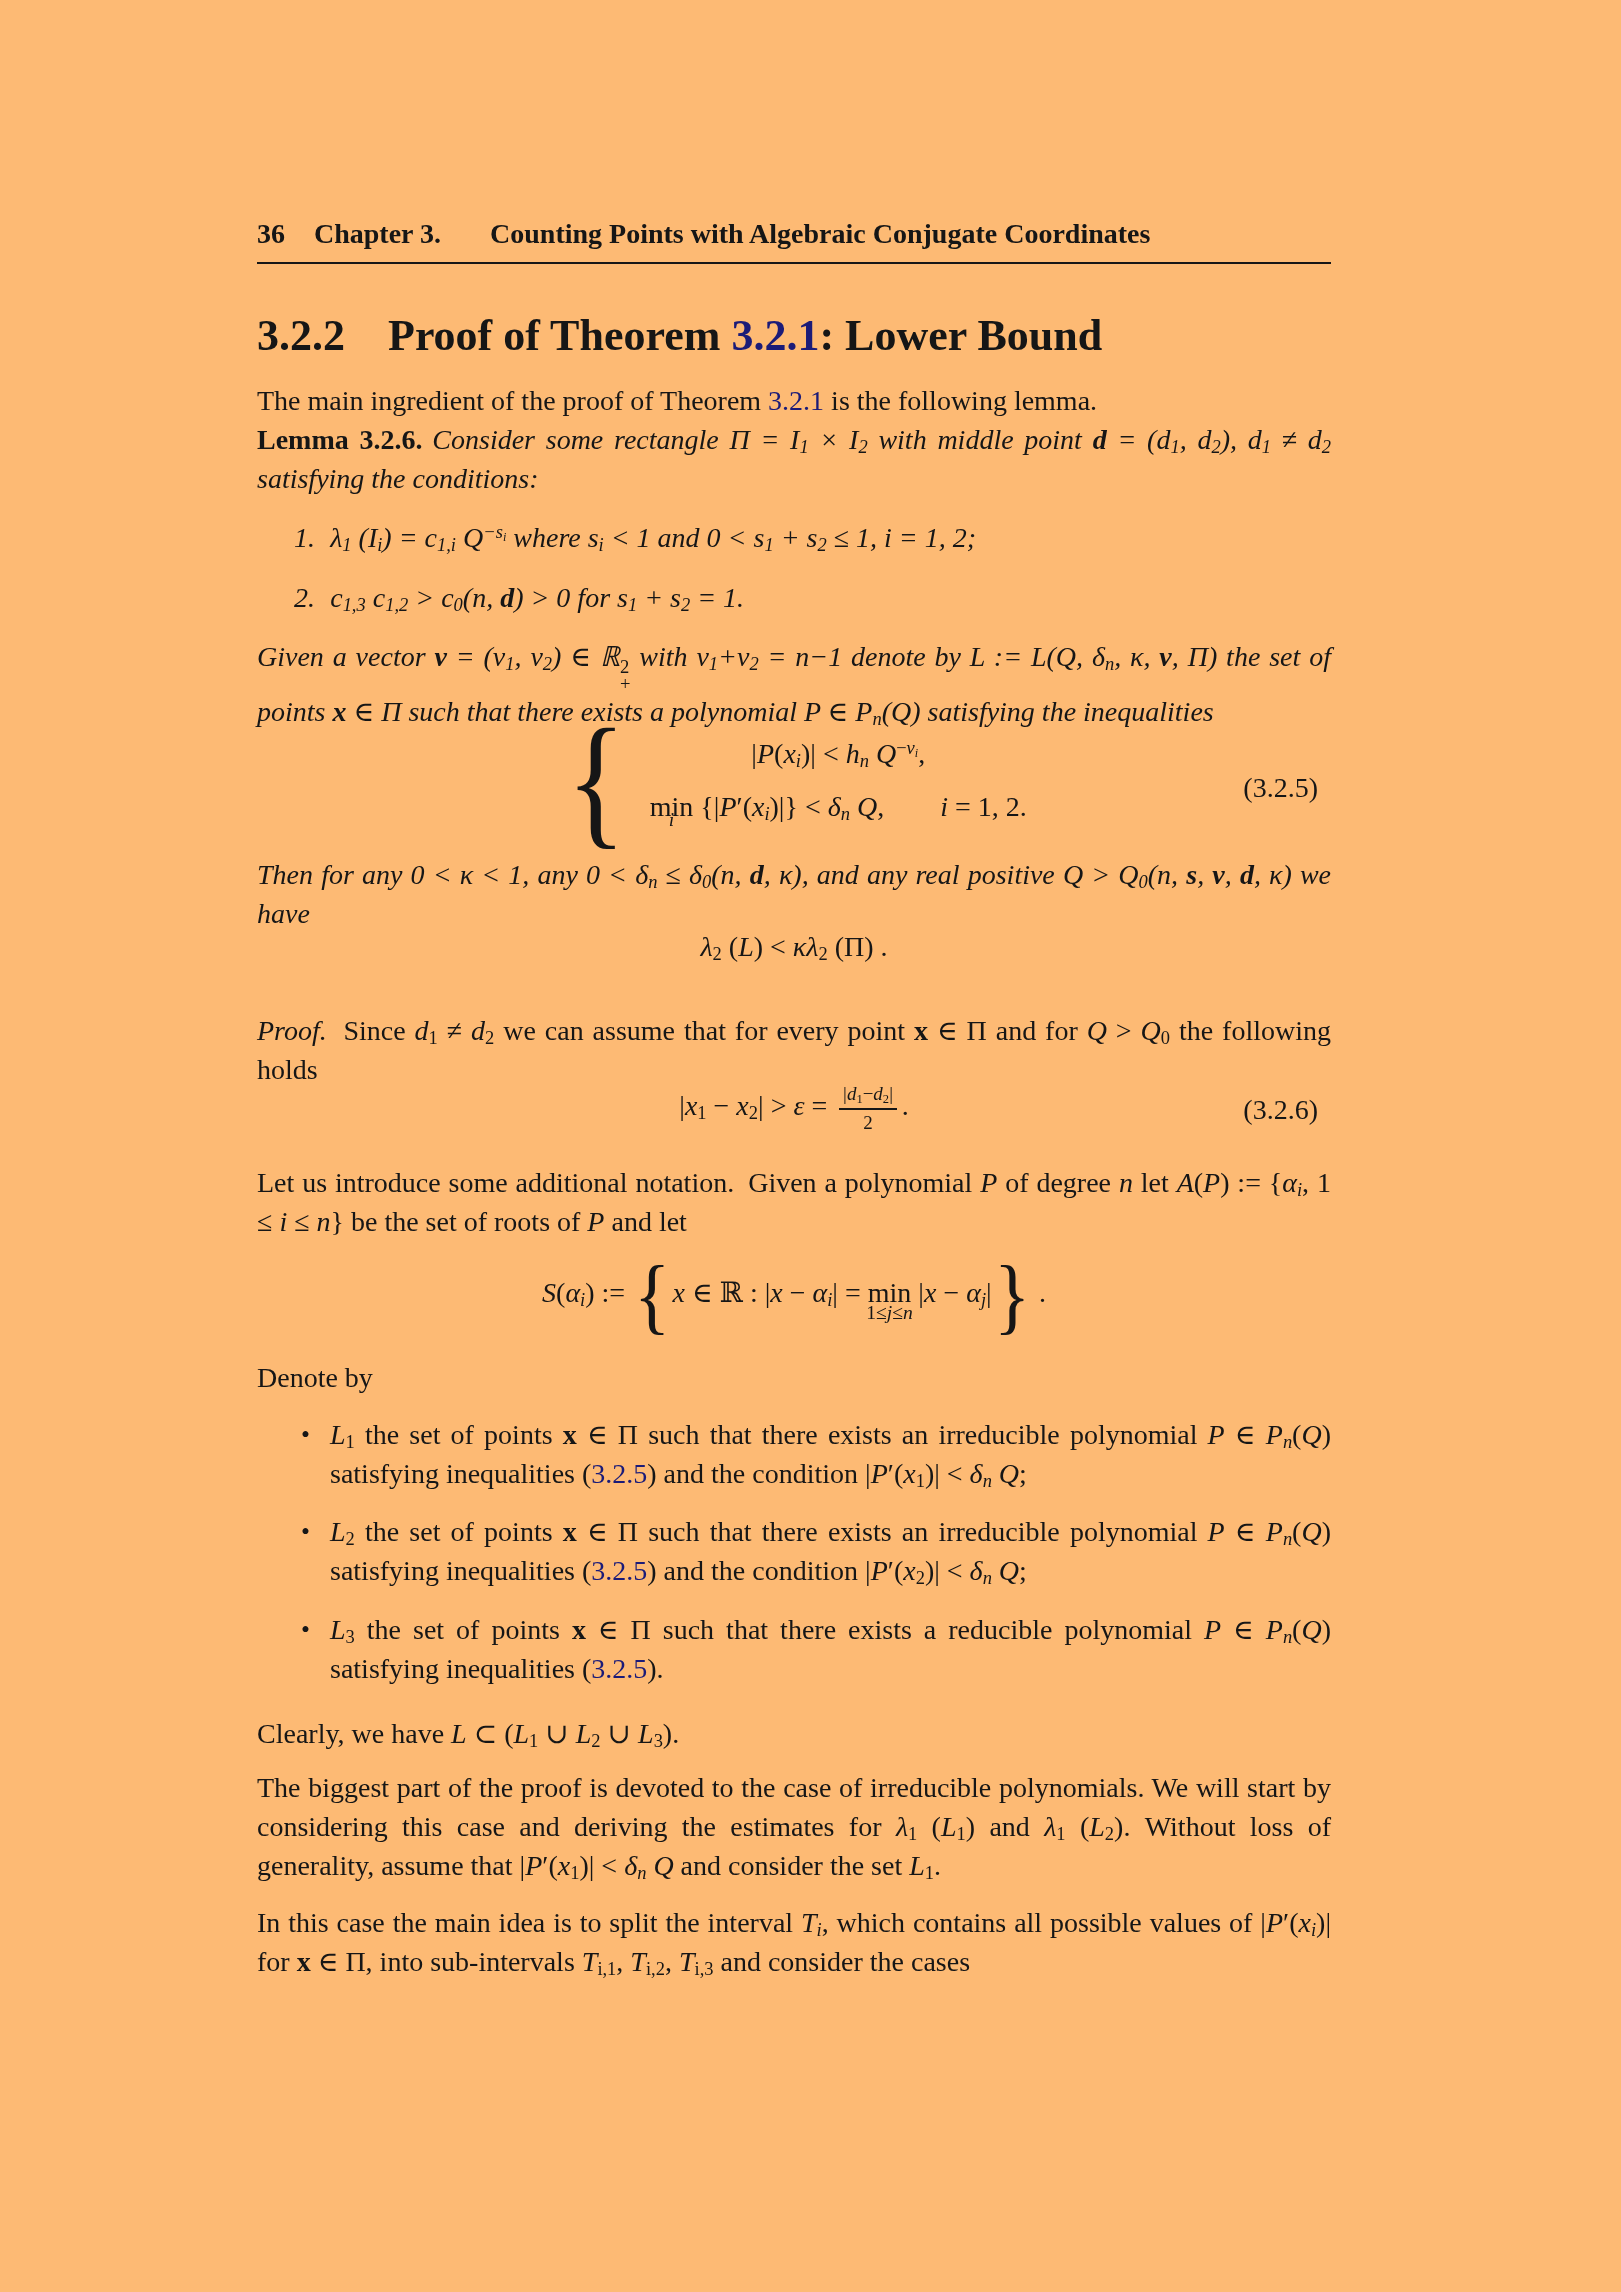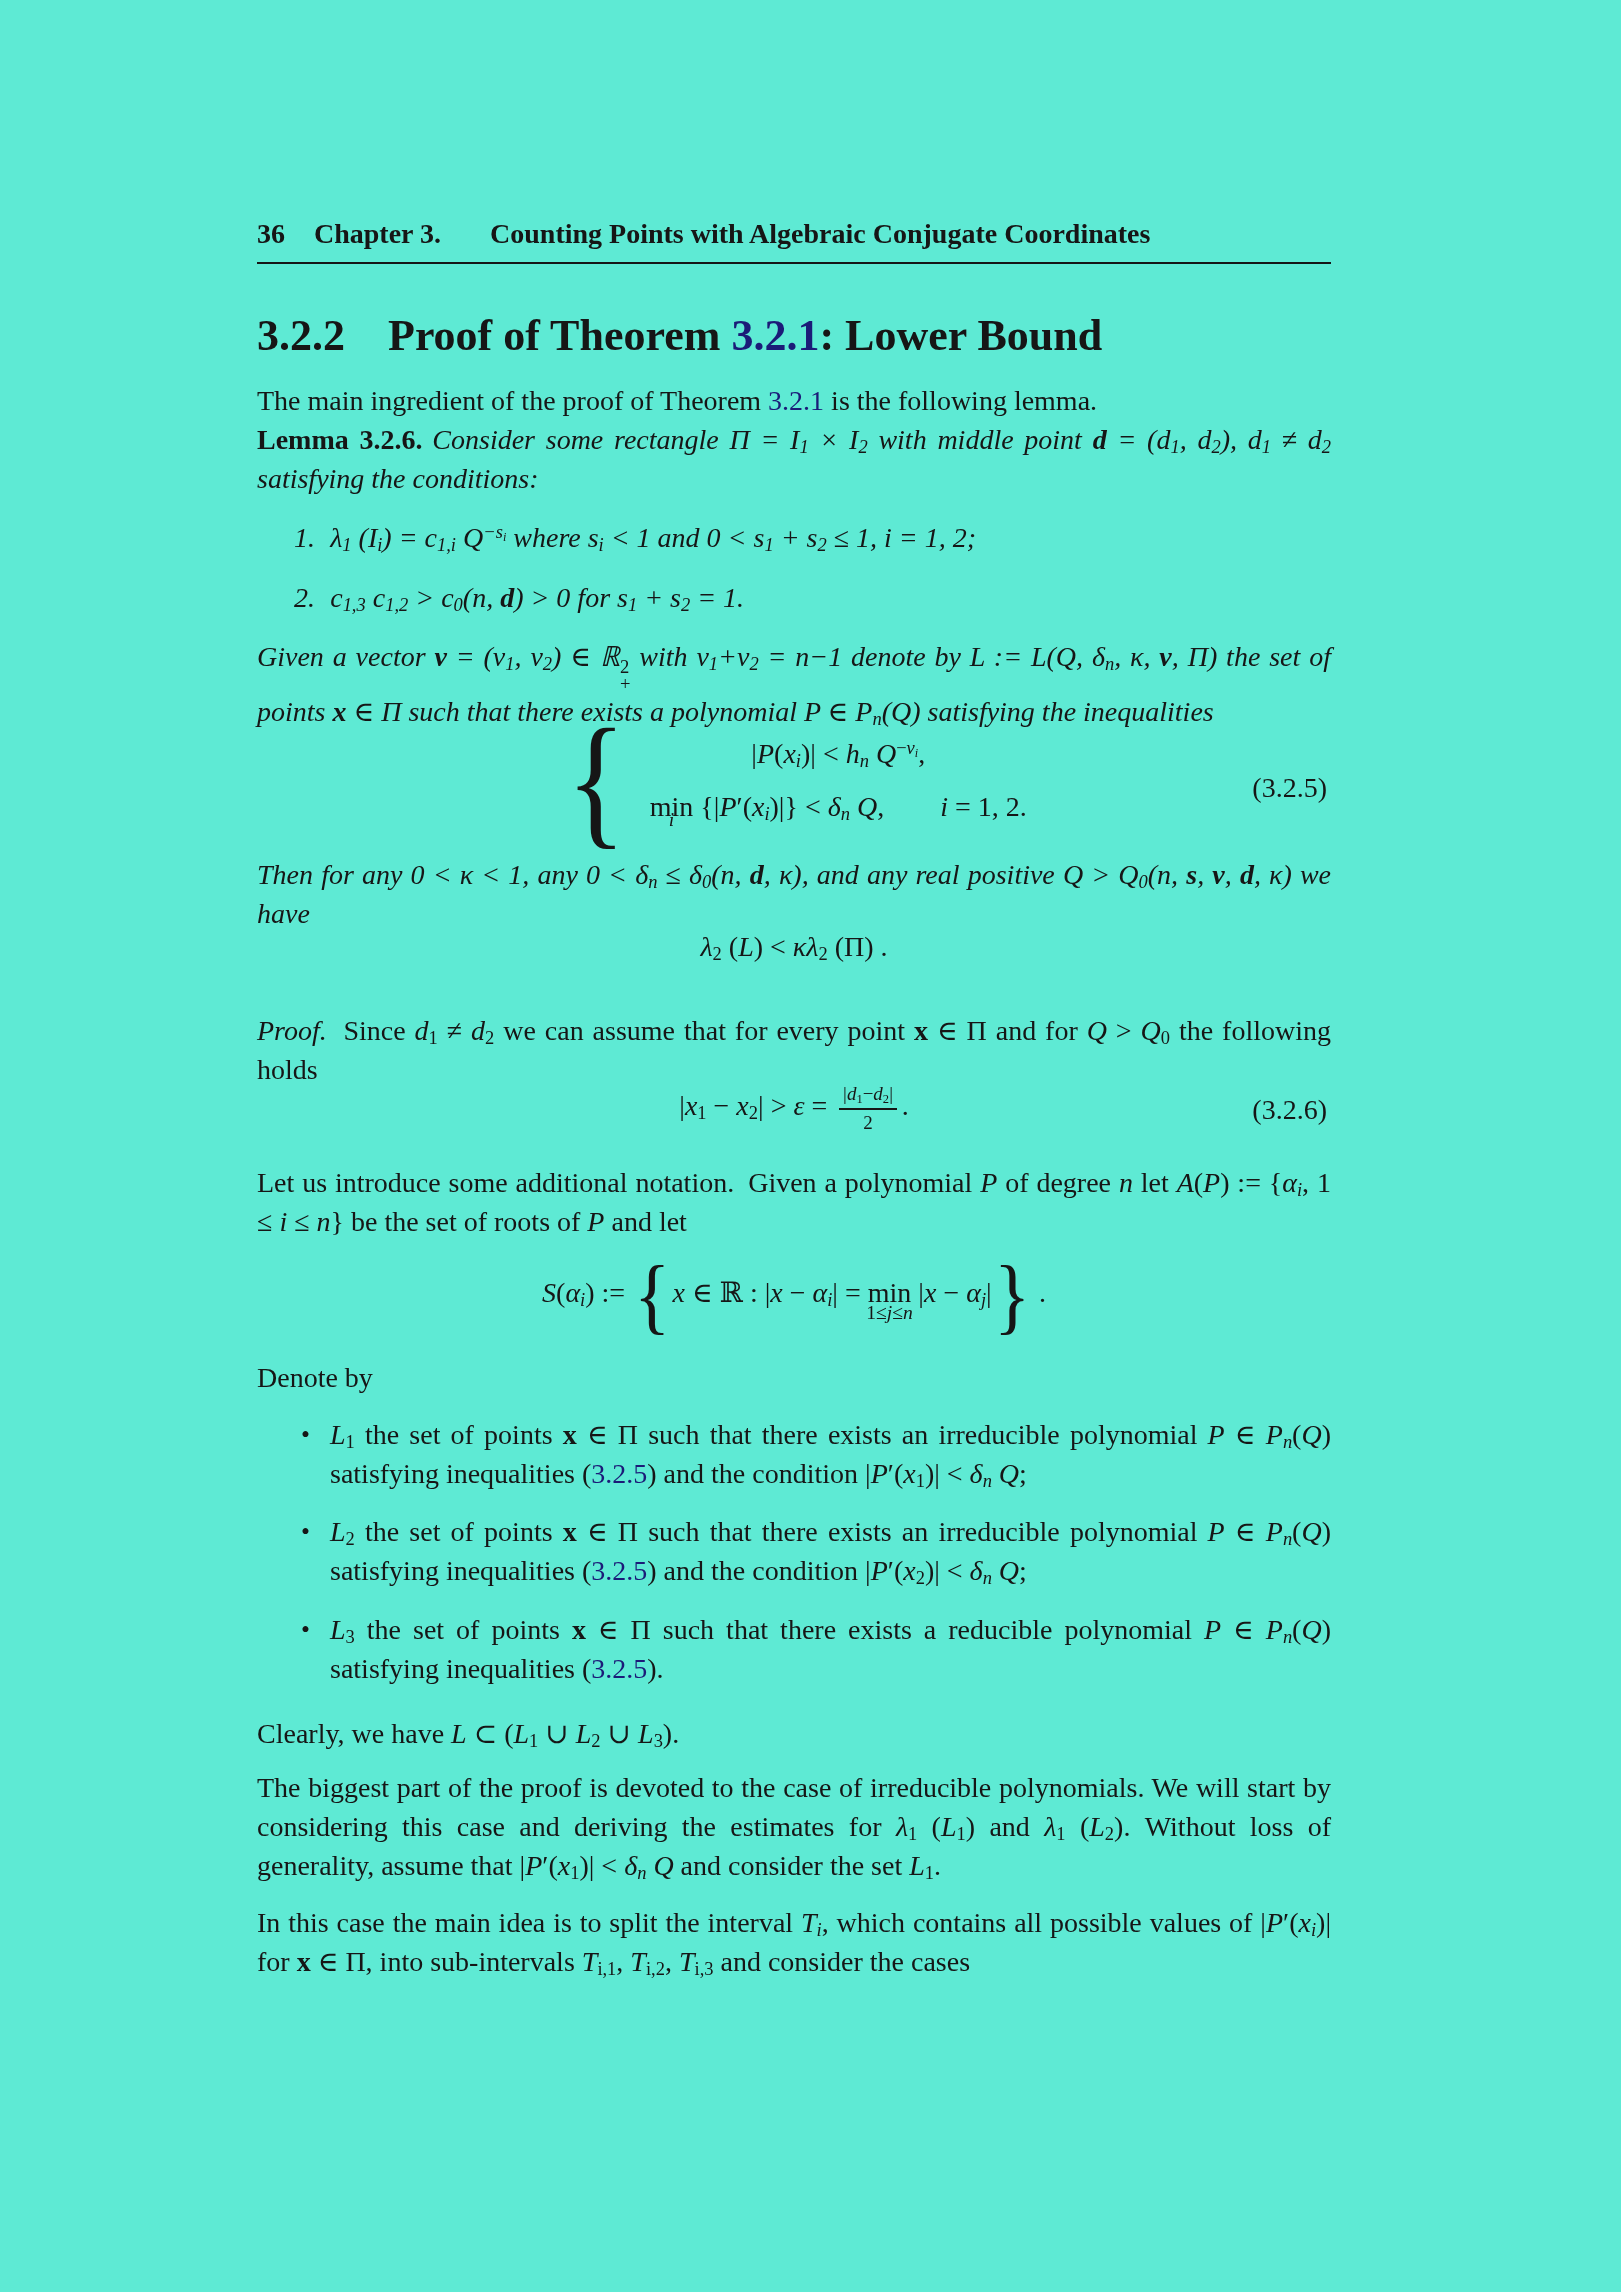--- a/index.html
+++ b/index.html
@@ -1,19 +1,19 @@
 <!DOCTYPE html>
 <html><head>
 <meta charset="utf-8">
 <style>
   html,body{margin:0;padding:0;background:#e9e9e9;}
   .page{
     position:relative;
     width:1621px;height:2293px;
-    background:#5eead4;
+    background:#fdba74;
     color:#161616;
     font-family:"Liberation Serif","DejaVu Serif",serif;
     font-size:28px;line-height:39px;
     overflow:hidden;
   }
   .content{position:absolute;left:257px;top:214px;width:1074px;}
   p{margin:0;text-align:justify;}
   .it{font-style:italic;}
   b{font-weight:bold;}
   a.ref{color:#1b1b78;text-decoration:none;cursor:pointer;}
@@ -38,21 +38,21 @@
   .lemma-label{font-weight:bold;font-style:normal;margin-right:9.8px;}
   
   .cond-item{display:flex;font-style:italic;}
   .cond-item.c1{margin-top:19.6px;}
   .cond-item.c2{margin-top:21.6px;}
   .cond-marker{margin-left:37px;width:27.4px;text-align:left;flex:none;}
   .cond-text{flex:1;margin-left:8.8px;text-align:justify;}
   .p-given{margin-top:19.6px;}
   
   .display{position:relative;text-align:center;}
-  .eqtag{position:absolute;right:4px;top:50%;transform:translateY(-50%);}
+  .eqtag{position:absolute;right:13px;top:50%;transform:translateY(-50%);}
   .display-sys{margin-top:-3.9px;padding-bottom:7.8px;}
   .system{display:inline-flex;align-items:center;}
   .sysbrace{font-size:147px;line-height:98px;font-weight:100;transform:scaleX(.85);flex:none;}
   .syslines{text-align:center;margin-left:18px;}
   .sysline{line-height:53px;white-space:nowrap;}
   .minstack{display:inline-block;position:relative;}
   .minunder{position:absolute;top:30px;left:50%;transform:translateX(-50%);font-size:19.6px;line-height:1;white-space:nowrap;}
   .minunder.ital{font-style:italic;}
   .p-then{margin-top:7.8px;}
   .display-lambda{margin-top:-5.9px;}

